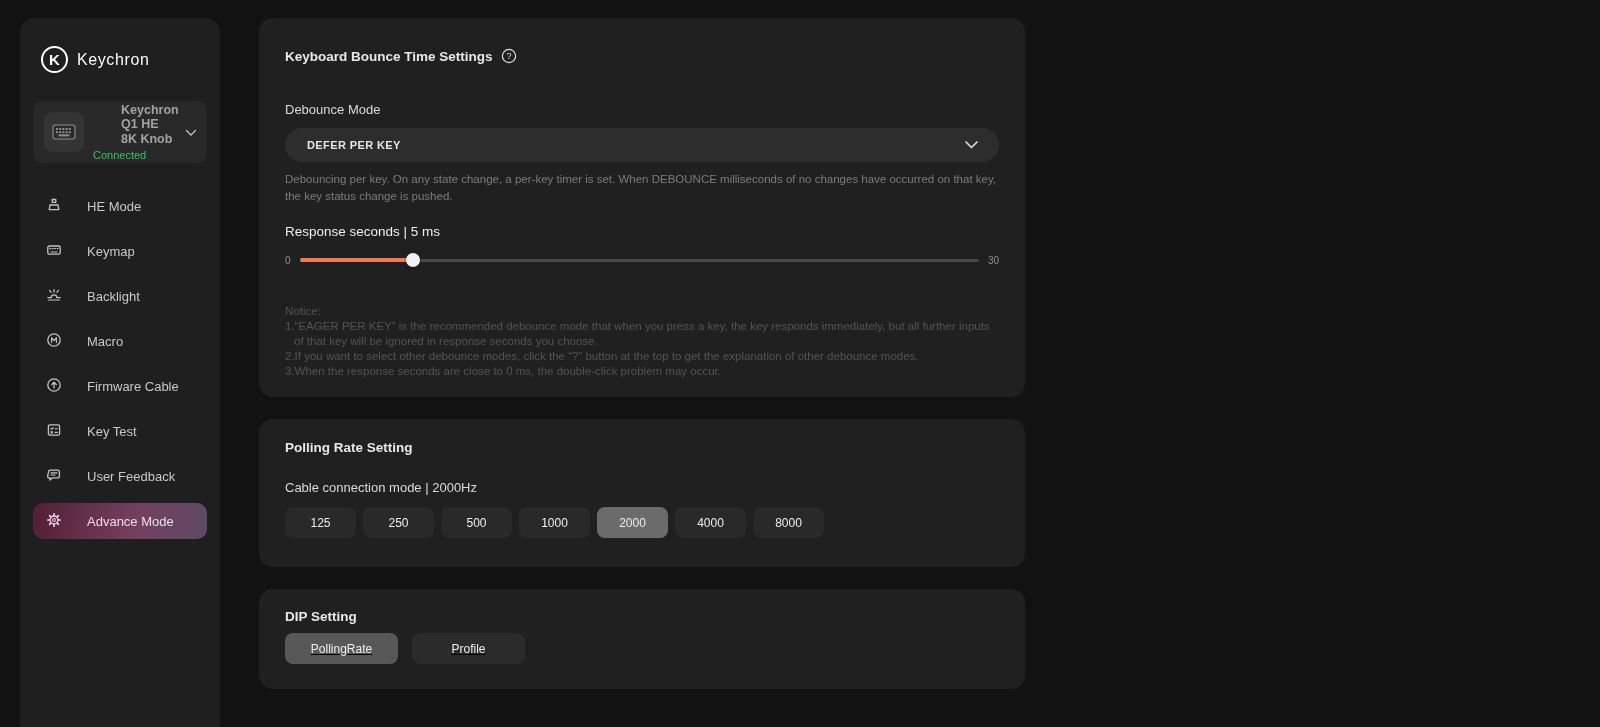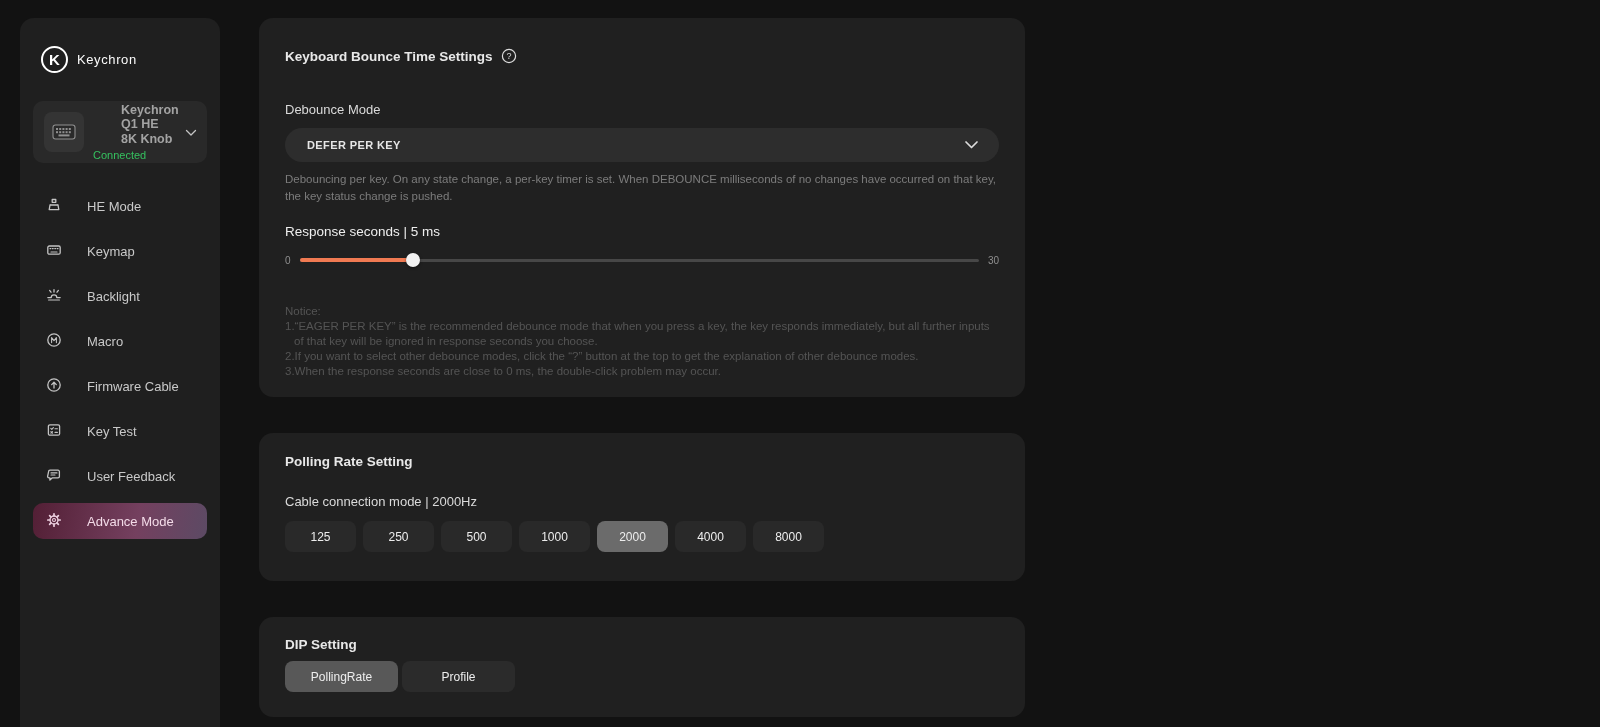--- a/index.html
+++ b/index.html
@@ -7,42 +7,42 @@
     font-family:"Liberation Sans","DejaVu Sans",sans-serif; }
   .app { position:relative; width:1600px; height:727px; background:#121212; }
 
   
   .sidebar { position:absolute; left:20px; top:18px; width:200px; height:709px;
     background:#1f1f1f; border-radius:14px 14px 0 0; padding:0 13px; }
   .brand-row { display:flex; align-items:center; gap:9px; margin:28px 0 0 8px; }
   .brand-logo { width:27px; height:27px; border:2px solid #fff; border-radius:50%;
     display:flex; align-items:center; justify-content:center; color:#fff;
     font-weight:bold; font-size:15px; }
-  .brand-name { color:#fafafa; font-size:13px; letter-spacing:.6px; font-weight:500;text-align:right; }
+  .brand-name { color:#fafafa; font-size:16px; letter-spacing:.6px; font-weight:500;text-align:right; }
 
   .device-card { margin-top:28px; background:#292929; border-radius:10px;
     height:62px; display:flex; align-items:center; padding:0 10px 0 11px; cursor:pointer; }
   .device-tile { width:40px; height:40px; background:#343434; border-radius:8px;
     display:flex; align-items:center; justify-content:center; flex:0 0 auto; }
   .device-info { margin-left:9px; flex:1; min-width:0; }
   .device-name { color:#a3a3a3; font-size:12.5px; font-weight:bold; line-height:1.15;margin-left:28px; }
   .device-status { color:#35c05f; font-size:11px; margin-top:3px; }
   .device-chevron { flex:0 0 auto; }
 
   .nav { margin-top:21px; }
   .nav-item { height:45px; display:flex; align-items:center; gap:25px;
     padding-left:13px; border-radius:10px; color:#c9c9c9; font-size:13px; cursor:pointer; }
   .nav-item svg { flex:0 0 auto; }
   .nav-item.active { height:36px; margin:4px 0;
     background:linear-gradient(100deg,#531f35 0%,#74405f 60%,#5c4a64 100%);
     color:#f3dbe8;align-items:center; }
 
   
   .main { position:absolute; left:259px; top:18px; width:766px; }
-  .card { background:#202020; border-radius:14px; margin-bottom:36px; }
+  .card { background:#202020; border-radius:14px; margin-bottom:22px; }
   .card-inner { padding:0 26px; }
 
   .card1 { height:379px; }
   .title-row { display:flex; align-items:center; gap:8px; padding-top:30px; }
   .card-title { color:#e8e8e8; font-size:13.5px; font-weight:600; }
   .help-icon { cursor:pointer; display:flex; }
 
   .field-label { color:#dadada; font-size:13px; margin-top:38px; }
   .dropdown { margin-top:11px; height:34px; background:#2d2d2d; border-radius:17px;
     display:flex; align-items:center; justify-content:space-between;
@@ -69,21 +69,21 @@
   .card2 { height:148px; }
   .card2 .card-title { padding-top:21px; display:block; }
   .mode-label { color:#dadada; font-size:13px; margin-top:25px; }
   .rate-row { display:flex; gap:7px; margin-top:12px; }
   .rate-btn { width:71px; height:31px; background:#292929; border:none; border-radius:8px;
     color:#ededed; font-size:12px; font-family:inherit; cursor:pointer; }
   .rate-btn.selected { background:#6b6b6b; }
 
   .card3 { height:100px; }
   .card3 .card-title { padding-top:20px; display:block; }
-  .dip-row { display:flex; gap:4px; margin-top:9px; }
+  .dip-row { display:flex; gap:14px; margin-top:9px;text-decoration:underline; }
   .dip-btn { width:113px; height:31px; border:none; border-radius:8px; background:#2b2b2b;
     color:#ededed; font-size:12px; font-family:inherit; cursor:pointer; }
   .dip-btn.selected { background:#585858; }
 
   .ic { stroke:#c4c4c4; fill:none; stroke-width:1.3; stroke-linecap:round; stroke-linejoin:round; }
   .nav-item.active .ic { stroke:#eccfdf; }
 </style>
 </head>
 <body>
 

